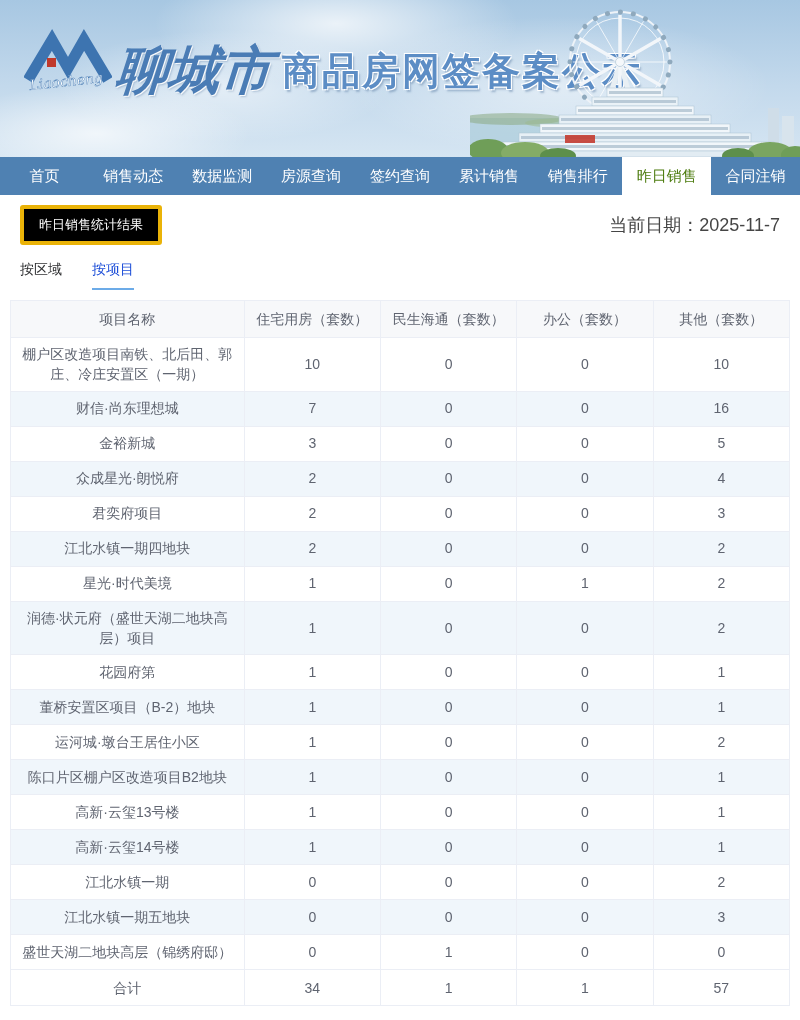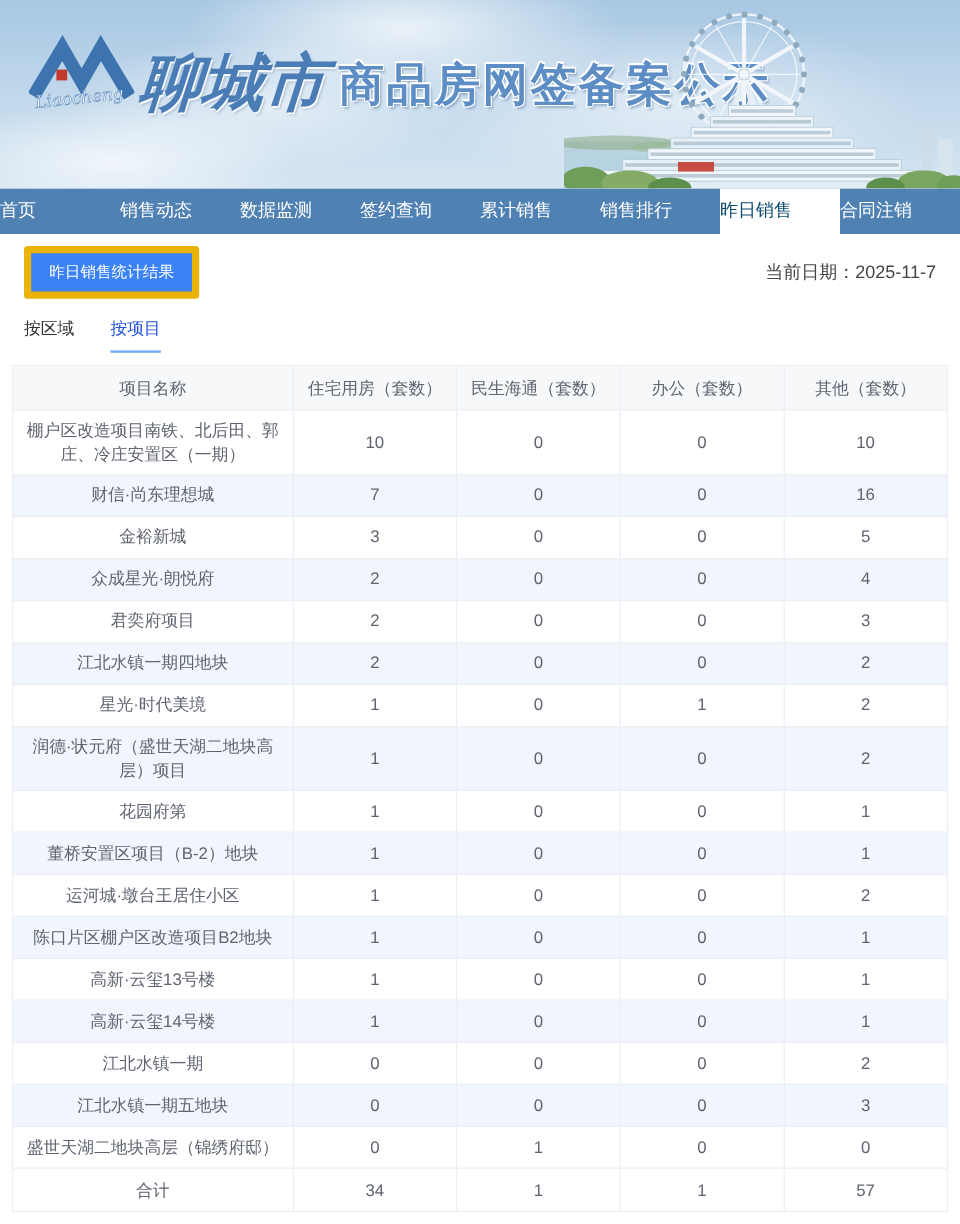--- a/index.html
+++ b/index.html
@@ -28,33 +28,33 @@
     font-size:38px; font-weight:800; letter-spacing:2px; line-height:1;
     color:#5c8dc5; margin-left:10px; margin-bottom:10px; white-space:nowrap;
     text-shadow:-1px -1px 0 #fff, 1px -1px 0 #fff, -1px 1px 0 #fff, 1px 1px 0 #fff, 2px 3px 2px rgba(110,140,175,.55);
     font-family:Liberation Serif, serif;
   }
   .header-photo{ position:absolute; right:0; bottom:0; pointer-events:none; }
 
   
   .main-nav{ display:flex; width:800px; height:38px; background:#4f81b2; }
   .nav-item{
-    flex:1; text-align:left; line-height:38px; font-size:15px;
+    flex:1; text-align:center; line-height:38px; font-size:15px;
     color:#fff; cursor:pointer; white-space:nowrap;
   }
-  .nav-item.active{ background:#fff; color:#0c4a6e; }
+  .nav-item.active{ background:#fff; color:#4d7c0f; }
 
   
   .toolbar{ display:flex; justify-content:space-between; align-items:center; padding:10px 20px 0 20px; }
   .result-btn{
-    background:#3b82f6; color:#fff; border:6px solid #eab308; border-radius:3px;
+    background:#000000; color:#fff; border:4px solid #eab308; border-radius:3px;
     font-size:13px; padding:7px 15px; cursor:pointer;
     font-family:"Liberation Sans","DejaVu Sans",sans-serif;
   }
-  .current-date{ font-size:15px; color:#454545; }
+  .current-date{ font-size:18px; color:#454545; }
 
   
   .view-tabs{ display:flex; gap:30px; padding:16px 0 0 20px;align-items:flex-end; }
   .view-tab{ font-size:14px; color:#303133; padding-bottom:9px; cursor:pointer; border-bottom:2px solid transparent; }
   .view-tab.active{ color:#1d4ed8; border-bottom-color:#6cabe8; }
 
   
   .stats-table{ width:780px; margin:10px 10px 0 10px; border-collapse:collapse; table-layout:fixed; }
   .stats-table th, .stats-table td{
     border:1px solid #ebeef5; text-align:center; color:#5f6470;
@@ -140,20 +140,21 @@
     <ellipse cx="300" cy="152" rx="22" ry="10" fill="#7aa561"></ellipse>
     <ellipse cx="268" cy="156" rx="16" ry="8" fill="#5d8f4c"></ellipse>
     <ellipse cx="325" cy="155" rx="14" ry="9" fill="#6f9e58"></ellipse>
   </svg>
 </div>
 
 <div class="main-nav">
   <div class="nav-item">首页</div>
   <div class="nav-item">销售动态</div>
   <div class="nav-item">数据监测</div>
+  <div class="nav-item">房源查询</div>
   <div class="nav-item">签约查询</div>
   <div class="nav-item">累计销售</div>
   <div class="nav-item">销售排行</div>
   <div class="nav-item active">昨日销售</div>
   <div class="nav-item">合同注销</div>
 </div>
 
 <div class="toolbar">
   <button class="result-btn">昨日销售统计结果</button>
   <div class="current-date"><span>当前日期：</span><span>2025-11-7</span></div>

